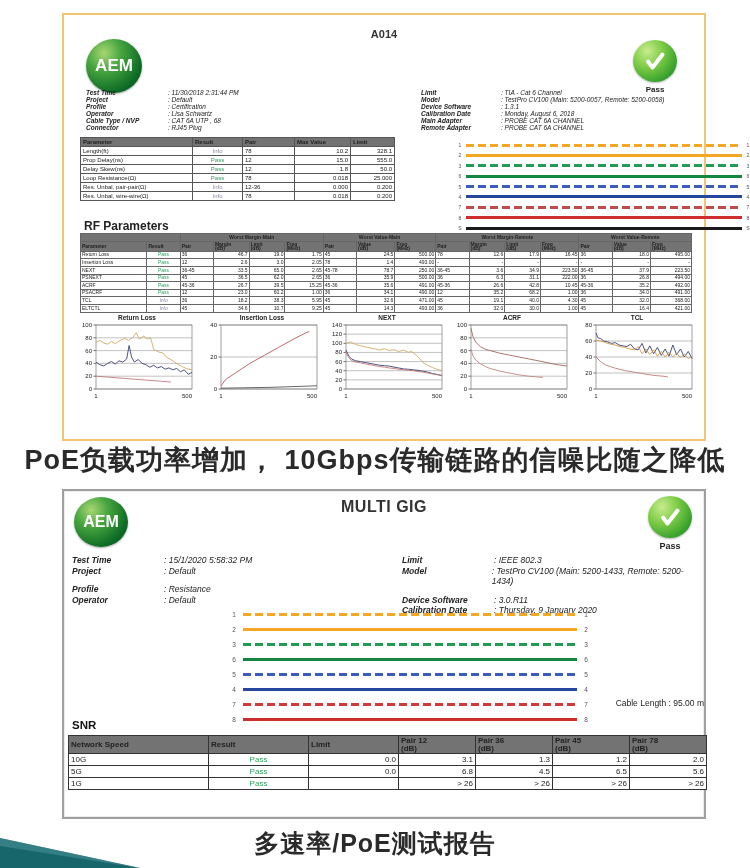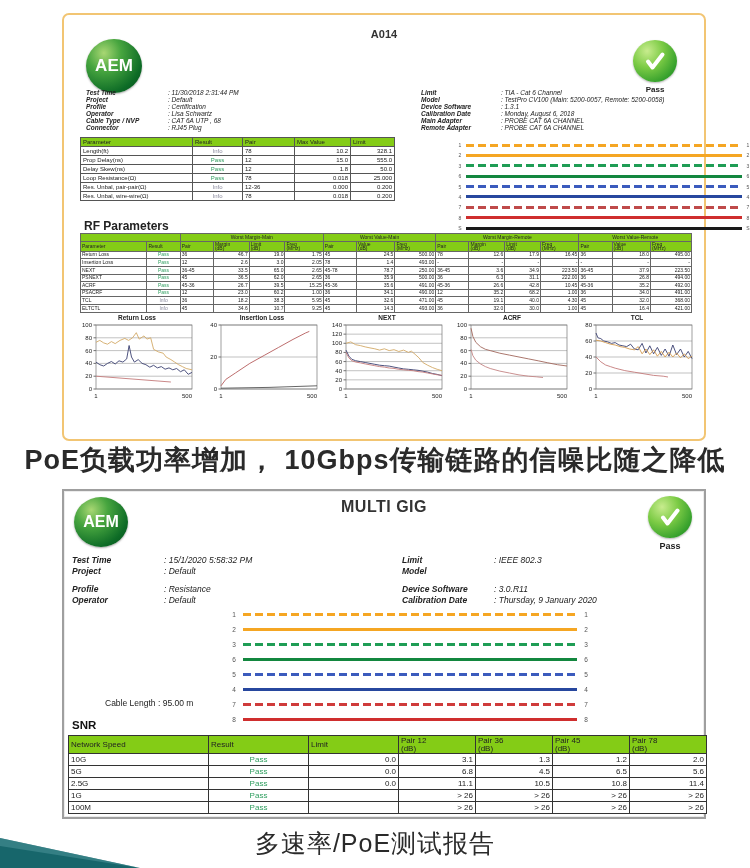--- a/index.html
+++ b/index.html
@@ -1,18 +1,18 @@
 <!DOCTYPE html>
 <html><head>
 <meta charset="utf-8">
 <style>
   html,body{margin:0;padding:0;}
   body{width:750px;height:868px;position:relative;background:#ffffff;font-family:"Liberation Sans",sans-serif;overflow:hidden;color:#222;}
   .card{position:absolute;background:#fff;box-sizing:border-box;}
-  #report1{left:62px;top:13px;width:644px;height:428px;border:2px solid #f2c573;border-radius:7px;}
+  #report1{left:62px;top:13px;width:644px;height:428px;border:2px solid #f2c573;border-radius:0;}
   #report2{left:62px;top:489px;width:644px;height:330px;border:2px solid #9f9f9f;box-shadow:inset 0 0 0 1px #ececec;}
 
   .rep-title{position:absolute;left:0;right:0;text-align:center;font-weight:bold;color:#333;}
   #report1 .rep-title{top:13px;font-size:11px;}
   #report2 .rep-title{top:7px;font-size:16px;letter-spacing:.5px;}
 
   .aem-logo{position:absolute;border-radius:50%;display:flex;align-items:center;justify-content:center;
     background:radial-gradient(ellipse at 32% 26%, #a8d773 0%, #47a53f 32%, #0d6b26 72%, #064c18 100%);
     color:#fff;font-weight:bold;box-shadow:0 1px 2px rgba(0,0,0,.35);}
   #report1 .aem-logo{top:24px;left:22px;width:56px;height:54px;font-size:17px;}
@@ -42,21 +42,21 @@
   #report2 .col1 .lab{width:92px;}
   #report2 .col2 .lab{width:92px;}
   #report2 .info-row.gap{margin-top:8px;}
   #report2 .col2 .val{max-width:215px;}
   .info-row .lab{font-weight:bold;}
   .info-row .val{white-space:pre-wrap;}
 
   
   table{border-collapse:collapse;table-layout:fixed;background:#fff;}
   th,td{border:1px solid #555;padding:0 2px;overflow:hidden;white-space:nowrap;}
-  th{font-weight:normal;background:#84cc16;}
+  th{font-weight:bold;background:#737373;}
   .al{text-align:left}.ar{text-align:right}.ac{text-align:center}
   .res-pass{color:#2f9e5f;}
   .res-info{color:#8b8b9e;}
 
   #summary-wrap{position:absolute;top:122px;left:16px;}
   #summary-table{width:314px;font-size:6px;}
   #summary-table th,#summary-table td{height:8px;line-height:8px;}
 
   #wiremap1{position:absolute;top:127px;left:392px;width:296px;}
   #wiremap2{position:absolute;top:120px;left:164px;width:364px;}
@@ -72,23 +72,23 @@
   #rf-wrap{position:absolute;top:218px;left:16px;}
   #rf-table{width:612px;font-size:5px;}
   #rf-table th,#rf-table td{border-color:#666;height:6.6px;line-height:3.3px;padding:0 1px;}
   #rf-table thead th{line-height:4.6px;}
 
   #charts{position:absolute;top:299px;left:12px;right:6px;display:flex;justify-content:space-between;}
   .chart{width:122px;}
   .chart-title{text-align:center;font-size:6.5px;font-weight:bold;color:#222;margin-bottom:1px;}
 
   #mid-heading{position:absolute;top:442px;left:0;right:0;text-align:center;font-size:27px;font-weight:bold;color:#2a2a2a;letter-spacing:1px;}
-  #bottom-heading{position:absolute;top:827px;left:0;right:0;text-align:center;font-size:25px;font-weight:normal;color:#2a2a2a;letter-spacing:1px;}
-
-  #cable-length{position:absolute;top:207px;left:0;right:0;text-align:left;font-size:8.5px;color:#222;margin-left:41px;}
+  #bottom-heading{position:absolute;top:827px;left:0;right:0;text-align:center;font-size:25px;font-weight:bold;color:#2a2a2a;letter-spacing:1px;}
+
+  #cable-length{position:absolute;top:207px;left:0;right:0;text-align:right;font-size:8.5px;color:#222;margin-left:41px;}
   #snr-heading{position:absolute;top:228px;left:8px;font-size:11.5px;font-weight:bold;color:#111;}
   #snr-wrap{position:absolute;top:244px;left:4px;}
   #snr-table{width:634px;font-size:8px;}
   #snr-table th,#snr-table td{border-color:#333;height:11px;line-height:11px;}
   #snr-table thead th{line-height:8px;height:17px;}
 
   #corner-triangle{position:absolute;left:0;bottom:0;width:140px;height:32px;}
 </style>
 </head>
 <body>
@@ -627,20 +627,21 @@
           <span class="val">: Default</span>
         </div>
       </div>
     <div class="col2" id="r2-info-right">
         <div class="info-row">
           <span class="lab">Limit</span>
           <span class="val">: IEEE 802.3</span>
         </div>
         <div class="info-row">
           <span class="lab">Model</span>
+          <span class="val">: TestPro CV100 (Main: 5200-1433, Remote: 5200-1434)</span>
         </div>
         <div class="info-row gap">
           <span class="lab">Device Software</span>
           <span class="val">: 3.0.R11</span>
         </div>
         <div class="info-row">
           <span class="lab">Calibration Date</span>
           <span class="val">: Thursday, 9 January 2020</span>
         </div>
       </div>
@@ -724,46 +725,28 @@
           <tr>
             <td class="al">5G</td>
             <td class="ac res-pass">Pass</td>
             <td class="ar">0.0</td>
             <td class="ar">6.8</td>
             <td class="ar">4.5</td>
             <td class="ar">6.5</td>
             <td class="ar">5.6</td>
           </tr>
           <tr>
-            <td class="al">2.5G</td>
-            <td class="ac res-pass">Pass</td>
-            <td class="ar">0.0</td>
-            <td class="ar">11.1</td>
-            <td class="ar">10.5</td>
-            <td class="ar">10.8</td>
-            <td class="ar">11.4</td>
-          </tr>
-          <tr>
             <td class="al">1G</td>
             <td class="ac res-pass">Pass</td>
             <td class="ar"></td>
             <td class="ar">&gt; 26</td>
             <td class="ar">&gt; 26</td>
             <td class="ar">&gt; 26</td>
             <td class="ar">&gt; 26</td>
           </tr>
-          <tr>
-            <td class="al">100M</td>
-            <td class="ac res-pass">Pass</td>
-            <td class="ar"></td>
-            <td class="ar">&gt; 26</td>
-            <td class="ar">&gt; 26</td>
-            <td class="ar">&gt; 26</td>
-            <td class="ar">&gt; 26</td>
-          </tr>
         </tbody>
       </table>
     </div>
 </div>
 
 <div id="bottom-heading">多速率/PoE测试报告</div>
 <svg id="corner-triangle" viewBox="0 0 140 32" preserveAspectRatio="none">
   <polygon points="0,2 140,32 0,32" fill="#17666b"></polygon>
   <polygon points="0,2 140,32 0,10" fill="#4d9499" opacity="0.55"></polygon>
 </svg>

